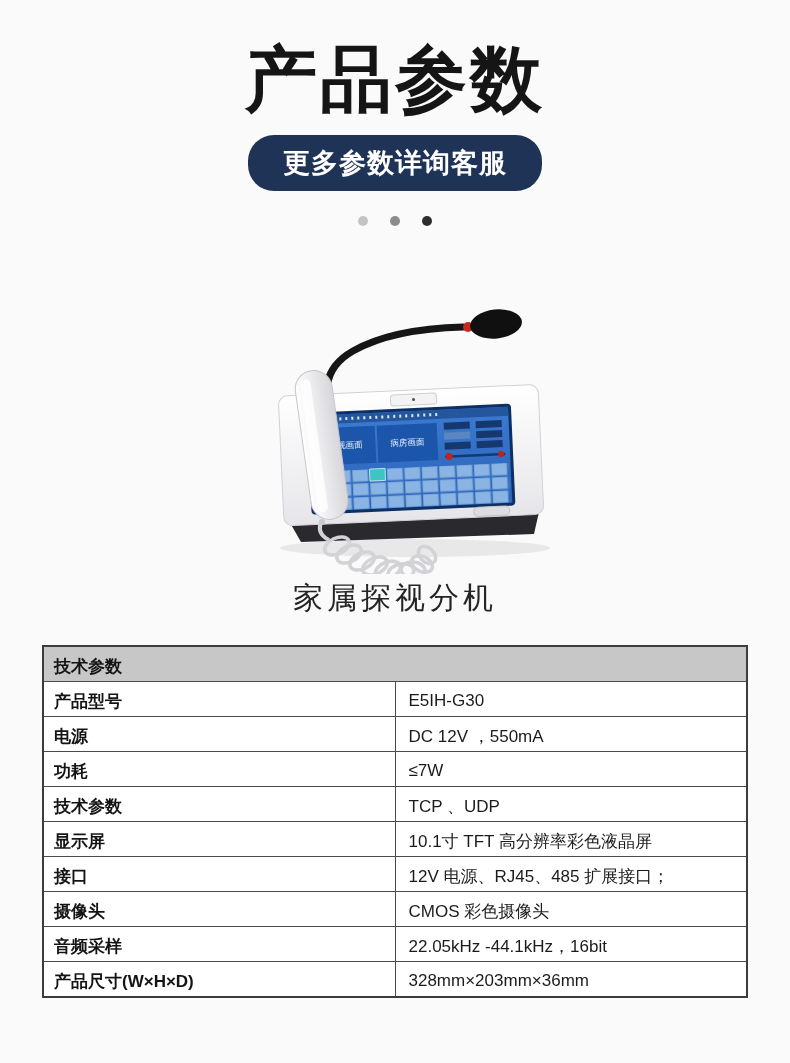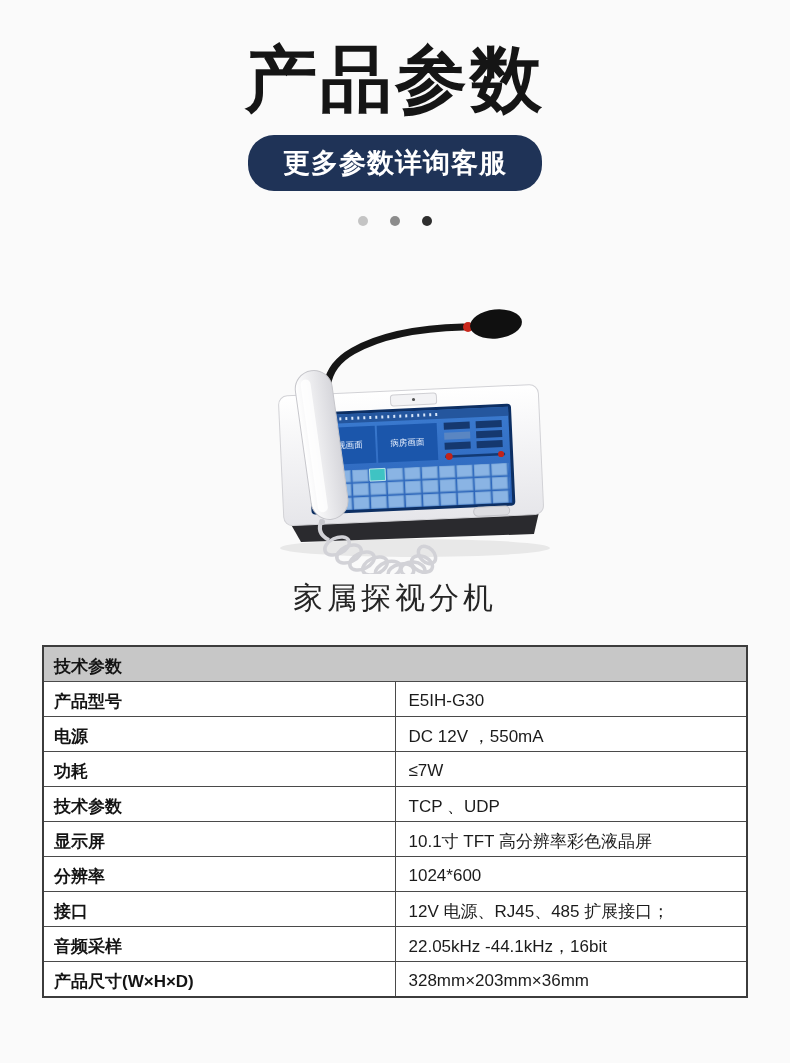--- a/index.html
+++ b/index.html
@@ -200,28 +200,28 @@
     </tr>
     <tr>
       <td class="lbl">技术参数</td>
       <td class="val">TCP 、UDP</td>
     </tr>
     <tr>
       <td class="lbl">显示屏</td>
       <td class="val">10.1寸 TFT 高分辨率彩色液晶屏</td>
     </tr>
     <tr>
-      <td class="lbl">分辨率</td>
-      <td class="val">1024*600</td>
-    </tr>
-    <tr>
       <td class="lbl">接口</td>
       <td class="val">12V 电源、RJ45、485 扩展接口；</td>
     </tr>
     <tr>
+      <td class="lbl">摄像头</td>
+      <td class="val">CMOS 彩色摄像头</td>
+    </tr>
+    <tr>
       <td class="lbl">音频采样</td>
       <td class="val">22.05kHz -44.1kHz，16bit</td>
     </tr>
     <tr>
       <td class="lbl">产品尺寸(W×H×D)</td>
       <td class="val">328mm×203mm×36mm</td>
     </tr>
   </tbody>
     </table>
 

